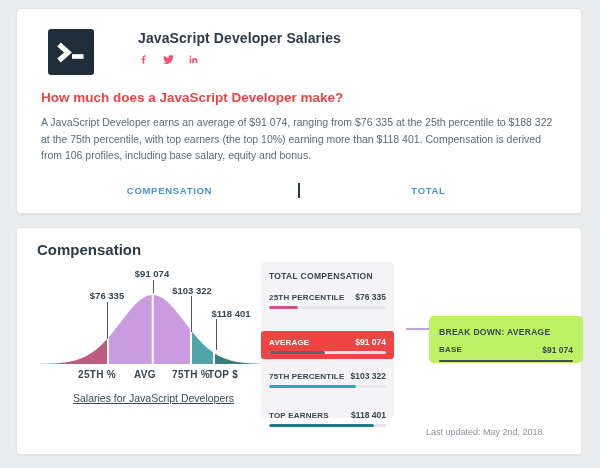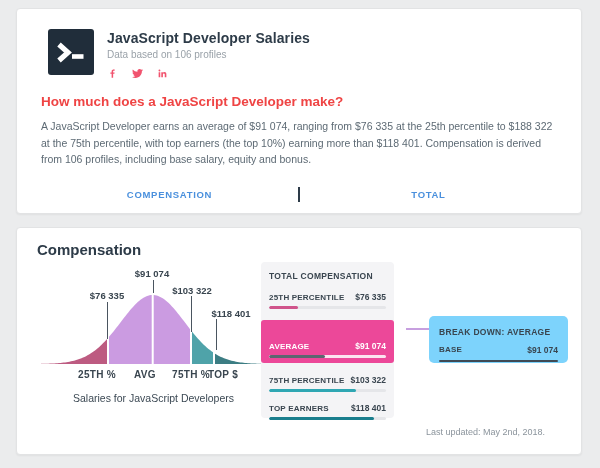--- a/index.html
+++ b/index.html
@@ -13,21 +13,21 @@
   .card{
     position:absolute;left:16px;width:566px;background:#fff;
     border:1px solid #e2e3e4;border-radius:4px;
     box-shadow:0 1px 2px rgba(0,0,0,.05);
     box-sizing:border-box;
   }
   .card-top{top:8px;height:206px;padding:20px 24px;}
   .card-comp{top:227px;height:228px;}
 
   
-  .profile-row{display:flex;align-items:flex-start;}
+  .profile-row{display:flex;align-items:flex-start;gap:31px;}
   .logo{
     width:46px;height:46px;background:#202d3a;border-radius:3px;
     margin-left:7px;flex:none;display:flex;align-items:center;justify-content:center;
   }
   .title-block{margin-left:13px;padding-top:1px;}
   h1{margin:0;font-size:14px;font-weight:700;color:#2d3b48;letter-spacing:.1px;}
   .subtitle{margin-top:3px;font-size:10px;color:#9aa2a9;}
   .social-row{margin-top:8px;display:flex;align-items:center;gap:13px;}
   .social-row span{display:inline-flex;cursor:pointer;}
   .q-heading{margin:15px 0 0;font-size:13.5px;font-weight:700;color:#ef4444;}
@@ -52,46 +52,46 @@
     position:absolute;transform:translateX(-50%);white-space:nowrap;
     font-size:9.5px;font-weight:700;color:#39454f;
   }
   .mline{position:absolute;width:1px;background:#4a5560;}
   .xlab{
     position:absolute;top:106px;transform:translateX(-50%);white-space:nowrap;
     font-size:10px;font-weight:700;color:#39454f;letter-spacing:.3px;
   }
   .caption{
     position:absolute;left:0;right:0;top:129px;text-align:center;
-    font-size:10.5px;color:#3c4954;
+    font-size:10.5px;color:#3c4954;text-decoration:underline;
   }
 
   
   .panel{
     position:absolute;left:244px;top:34px;width:133px;height:156px;
     background:#f4f4f6;border-radius:4px;box-sizing:border-box;padding-top:9px;
   }
   .p-header{margin:0 8px 11px;font-size:8.5px;font-weight:700;color:#39454f;letter-spacing:.3px;}
-  .row{margin:0 8px 11px;cursor:pointer;}
+  .row{margin:0 8px 22px;cursor:pointer;}
   .row-line{display:flex;justify-content:space-between;align-items:baseline;}
   .row-label{font-size:8px;font-weight:700;color:#39454f;letter-spacing:.2px;}
   .row-value{font-size:8.5px;font-weight:600;color:#39454f;}
   .row-track{margin-top:4px;height:3px;background:#e5e6e9;border-radius:2px;overflow:hidden;}
   .row-fill{height:100%;border-radius:2px;}
   .row.highlight{
-    margin:0 0 12px;padding:21px 8px 5px;background:#ec4899;border-radius:3px;
+    margin:0 0 12px;padding:6px 8px 5px;background:#ef4444;border-radius:3px;
   }
   .row.highlight .row-label,.row.highlight .row-value{color:#fff;}
   .row.highlight .row-track{background:rgba(255,255,255,.85);}
 
   
   .connector{position:absolute;left:389px;top:100px;width:23px;height:2px;background:#c79fdf;}
   .breakdown{
-    position:absolute;left:412px;top:88px;width:139px;height:47px;
-    background:#7dd3fc;border-radius:5px;box-sizing:border-box;padding:11px 10px 0;
+    position:absolute;left:412px;top:88px;width:154px;height:47px;
+    background:#bef264;border-radius:5px;box-sizing:border-box;padding:11px 10px 0;
   }
   .bd-title{font-size:8.5px;font-weight:700;color:#39454f;letter-spacing:.3px;}
   .bd-row{display:flex;justify-content:space-between;margin-top:8px;}
   .bd-label{font-size:8px;font-weight:700;color:#39454f;letter-spacing:.2px;}
   .bd-value{font-size:8.5px;font-weight:600;color:#39454f;}
   .bd-bar{margin-top:5px;height:2px;background:#3f4a55;border-radius:1px;}
 
   .last-updated{position:absolute;right:36px;top:199px;font-size:9px;color:#8b949c;margin-left:33px;}
 </style>
 </head>
@@ -100,21 +100,20 @@
 <section class="card card-top">
   <div class="profile-row">
     <div class="logo">
       <svg width="30" height="21" viewBox="0 0 30 21">
         <path d="M3 2.5 L12 10.5 L3 18.5" fill="none" stroke="#ffffff" stroke-width="5.2"></path>
         <rect x="16" y="12.2" width="11.5" height="4.6" fill="#ffffff"></rect>
       </svg>
     </div>
     <div class="title-block">
       <h1>JavaScript Developer Salaries</h1>
-      <div class="subtitle">Data based on 106 profiles</div>
       <div class="social-row">
         <span>
           <svg width="11" height="11" viewBox="0 0 24 24" fill="#f1536e">
               <path d="M13.4 21v-8.2h2.76l.41-3.2H13.4V7.55c0-.93.26-1.56 1.59-1.56h1.68V3.13A22 22 0 0 0 14.2 3c-2.44 0-4.12 1.5-4.12 4.23v2.36H7.33v3.2h2.75V21h3.32z"></path>
             </svg>
         </span>
         <span>
           <svg width="13" height="11" viewBox="0 0 24 24" fill="#f1536e">
               <path d="M23.95 4.57a10 10 0 0 1-2.82.77 4.96 4.96 0 0 0 2.16-2.72c-.95.56-2 .96-3.12 1.19a4.92 4.92 0 0 0-8.39 4.48A13.94 13.94 0 0 1 1.64 3.16a4.93 4.93 0 0 0 1.52 6.57 4.9 4.9 0 0 1-2.23-.61v.06a4.92 4.92 0 0 0 3.95 4.83 5 5 0 0 1-2.21.08 4.94 4.94 0 0 0 4.6 3.42A9.87 9.87 0 0 1 0 19.54a13.94 13.94 0 0 0 7.55 2.21c9.05 0 14-7.5 14-13.99 0-.21 0-.42-.02-.63a10 10 0 0 0 2.42-2.56z"></path>
             </svg>

